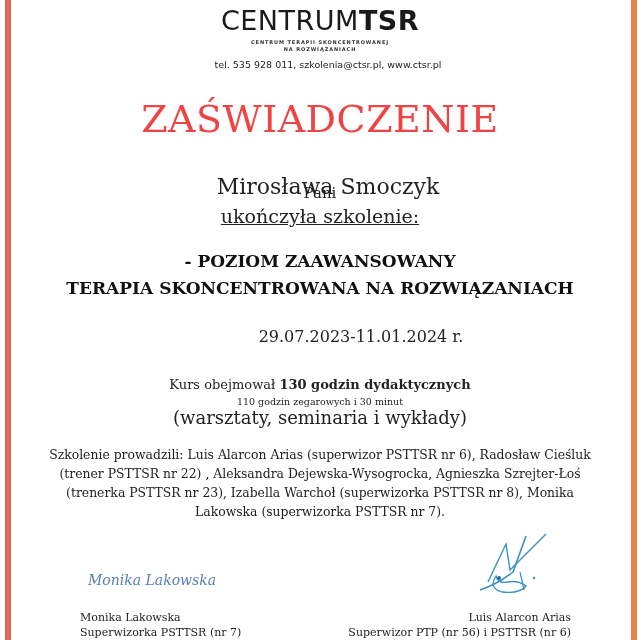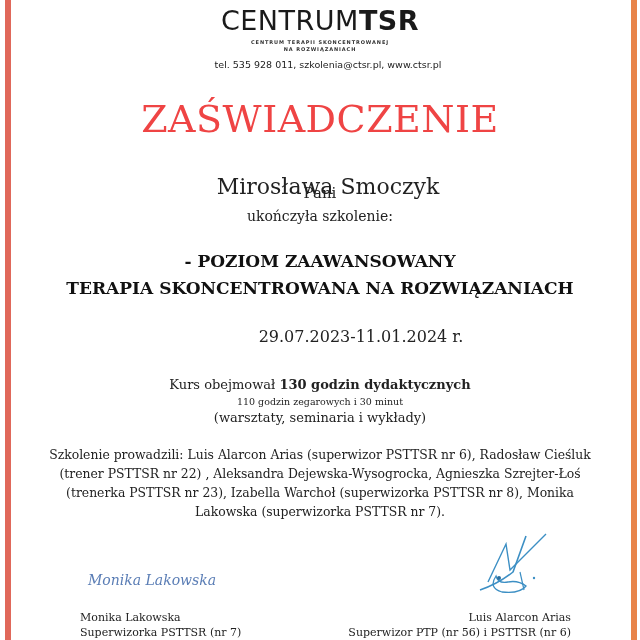--- a/index.html
+++ b/index.html
@@ -25,26 +25,26 @@
     }
     .logo-contact {
       font-family: "DejaVu Sans", "Liberation Sans", sans-serif;
       font-size: 9.5px; color: #222; margin-top: 6px; line-height: 12px; padding-left: 16px;
     }
 
     .center { position: absolute; left: 0; width: 640px; text-align: center; white-space: nowrap; }
     .title { top: 98px; font-size: 38px; line-height: 42px; color: #ef4444; letter-spacing: 0.5px; }
     .salutation { top: 148px; font-size: 15px; line-height: 18px; margin-top: 36px; }
     .name { top: 174px; font-size: 22px; line-height: 26px; padding-left: 8px; }
-    .completed { top: 207px; font-size: 14px; line-height: 18px; }
+    .completed { top: 207px; font-size: 19px; line-height: 18px; text-decoration: underline; }
     .course { top: 248px; font-size: 17px; line-height: 27px; font-weight: bold; color: #111; }
     .dates { top: 327px; font-size: 16px; line-height: 20px; padding-left: 41px; }
     .hours { top: 377px; font-size: 13px; line-height: 16px; }
     .hours-sub { top: 396px; font-size: 9.5px; line-height: 12px; }
-    .hours-detail { top: 410px; font-size: 13px; line-height: 16px; }
+    .hours-detail { top: 410px; font-size: 18px; line-height: 16px; }
     .trainers {
       position: absolute; top: 445px; left: 40px; width: 560px; text-align: center;
       font-size: 12.4px; line-height: 19px; white-space: normal;
     }
 
     .sig-left-img { position: absolute; left: 86px; top: 565px; width: 130px; height: 30px; }
     .sig-right-img { position: absolute; left: 468px; top: 532px; width: 90px; height: 62px; }
     .sig-left-text { position: absolute; left: 80px; top: 610px; font-size: 11px; line-height: 15px; text-align: left; }
     .sig-right-text { position: absolute; right: 69px; top: 610px; font-size: 11px; line-height: 15px; text-align: right; }
     .sig-right-text div, .sig-left-text div { white-space: nowrap; }

